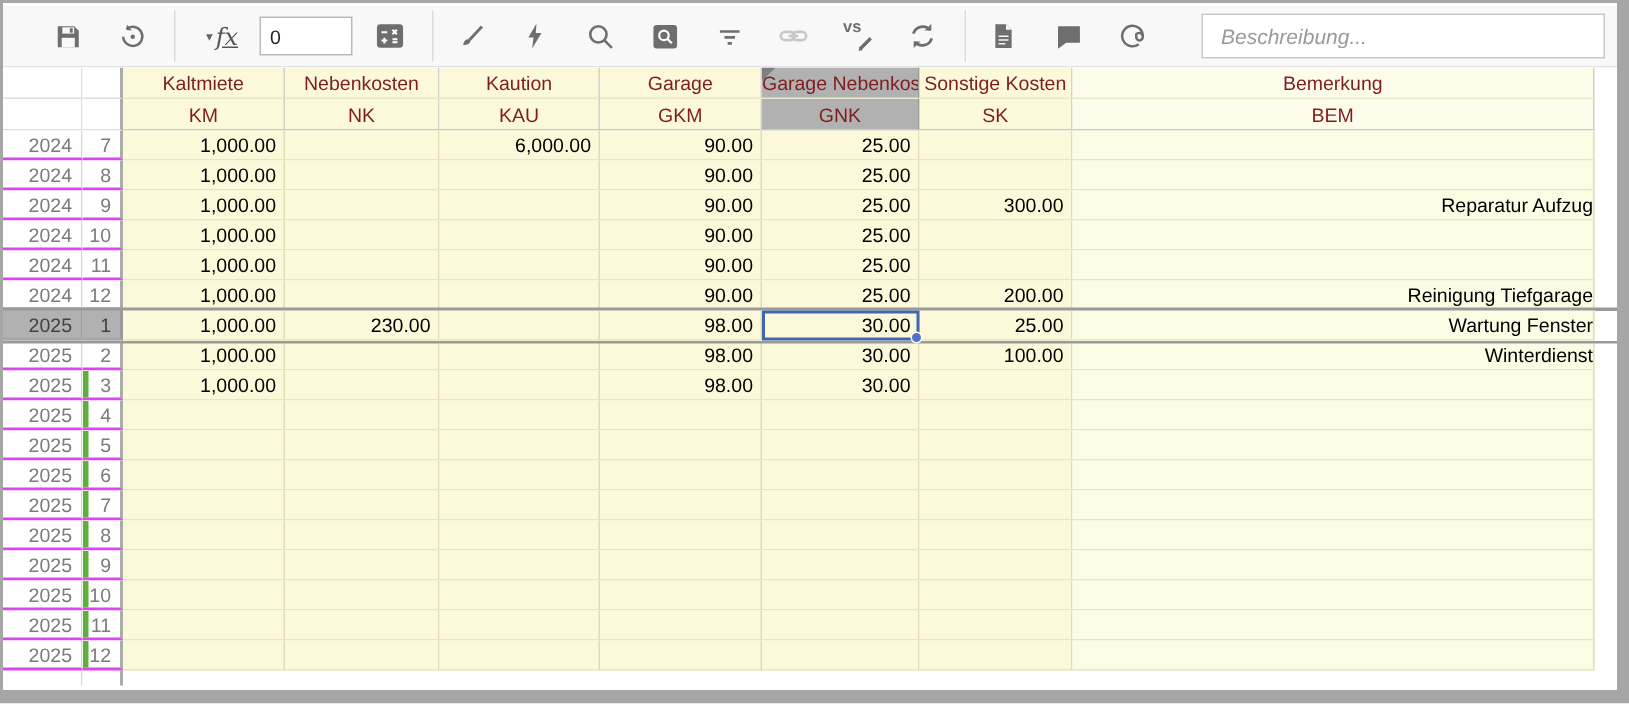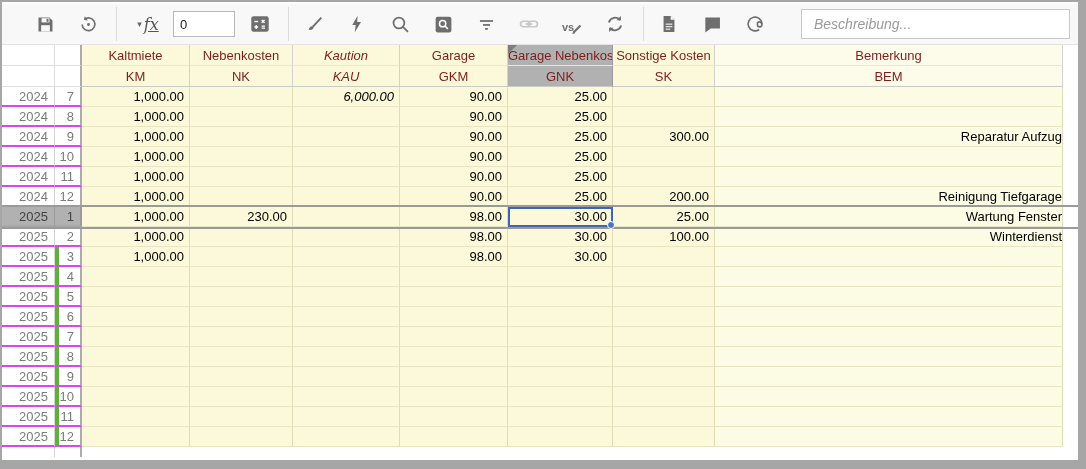--- a/index.html
+++ b/index.html
@@ -12,34 +12,34 @@
              display:flex; align-items:center; padding:0 6px 0 30px; }
   .tbtn { width:26px; height:26px; display:flex; align-items:center; justify-content:center;
           margin-right:17px; flex:none; cursor:pointer; }
   .tbtn svg { display:block; }
   .tsep { width:1px; height:34px; background:#dcdcdc; margin:0 12px 0 -2px; flex:none; }
   .fxbtn { width:38px; margin-right:6px; }
   .caret { font-size:9px; color:#666; margin-right:2px; }
   .fxtxt { font-family:"DejaVu Serif", serif; font-style:italic; font-size:16px; color:#555;text-decoration:underline; }
   .iter { width:62px; height:26px; border:1px solid #b9b9b9; background:#fff; font-size:13px;
           padding:0 6px; color:#222; margin-right:12px; flex:none; outline:none; }
-  .vstxt { font-size:11px; font-weight:bold; color:#6e6e6e; position:absolute; left:2px; top:9px; }
+  .vstxt { font-size:11px; font-weight:bold; color:#6e6e6e; position:absolute; left:2px; top:0; }
   .vswrap { position:relative; width:24px; height:24px; }
   .desc { flex:1; height:30px; border:1px solid #c8c8c8; background:#fff; font-size:14px;
           padding:0 12px; margin-left:16px; margin-right:2px; font-style:italic; color:#7f1d1d; outline:none;
           font-family:"Liberation Sans", sans-serif; }
   .desc::placeholder { color:#9a9a9a; font-style:italic; }
 
   
   .grid { flex:1; background:#fff; position:relative; overflow:hidden; }
   .hrow { display:flex; height:21px; line-height:21px; }
   .row  { display:flex; height:20px; line-height:20px; position:relative; }
   .cell { flex:none; overflow:hidden; white-space:nowrap; }
 
-  .c0{width:53px;} .c1{width:27px;} .c2{width:108px;} .c3{width:103px;} .c4{width:107px;font-style:italic;}
+  .c0{width:53px;} .c1{width:27px;} .c2{width:108px;} .c3{width:103px;} .c4{width:107px;}
   .c5{width:108px;} .c6{width:105px;} .c7{width:102px;} .c8{width:348px;}
 
   .corner { background:#fff; border-right:1px solid #dedede; border-bottom:1px solid #dedede; }
   .c1.corner { border-right:2px solid #ababab; }
 
   .hc { background:#fbf9d9; border-right:1px solid #d2d2d2; text-align:center; font-size:13px;
         color:#7f1d1d; border-bottom:1px solid #ebe8ca; position:relative; cursor:pointer; }
   .hc2 { border-bottom:1px solid #c9c9c9; }
   .bemh { background:#fdfcea; }
   .sel-col { background:#b1b1b1 !important; border-right:1px solid #9b9b9b; }

